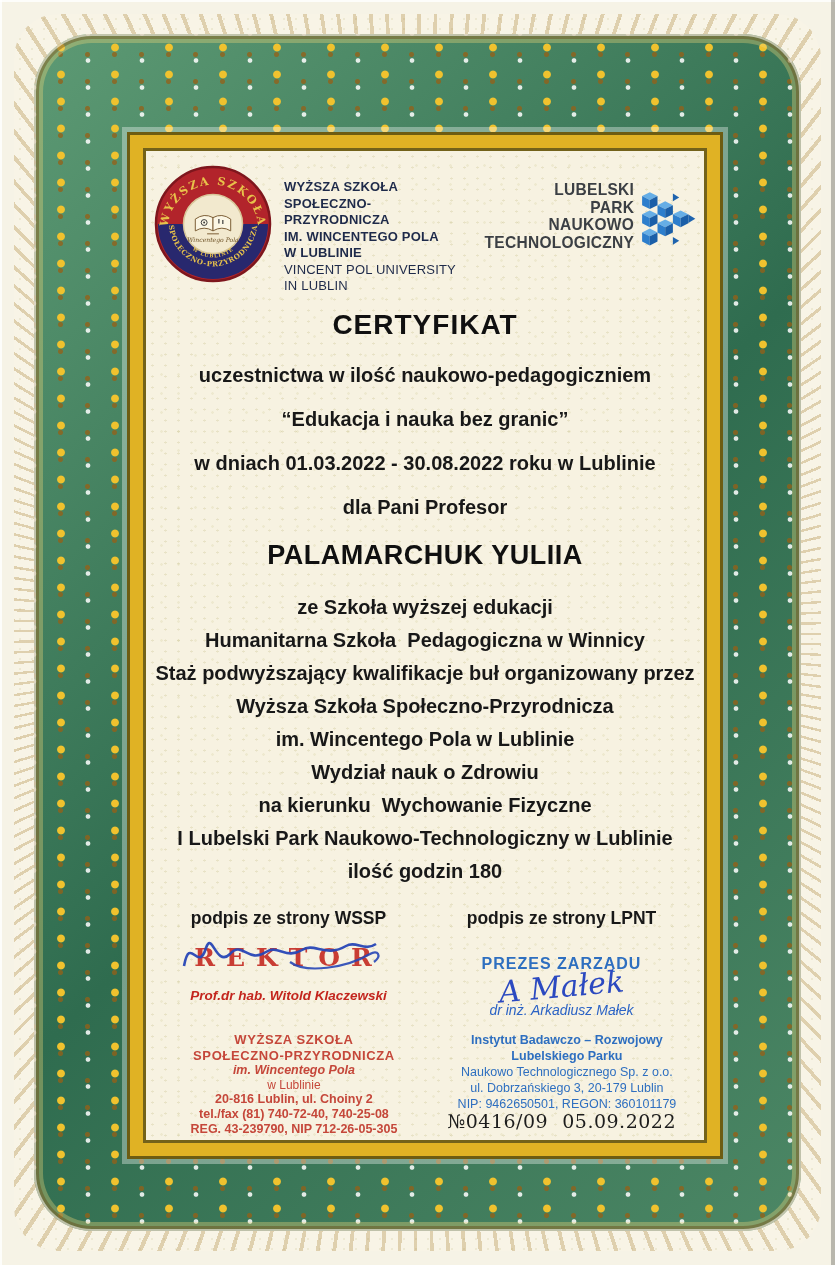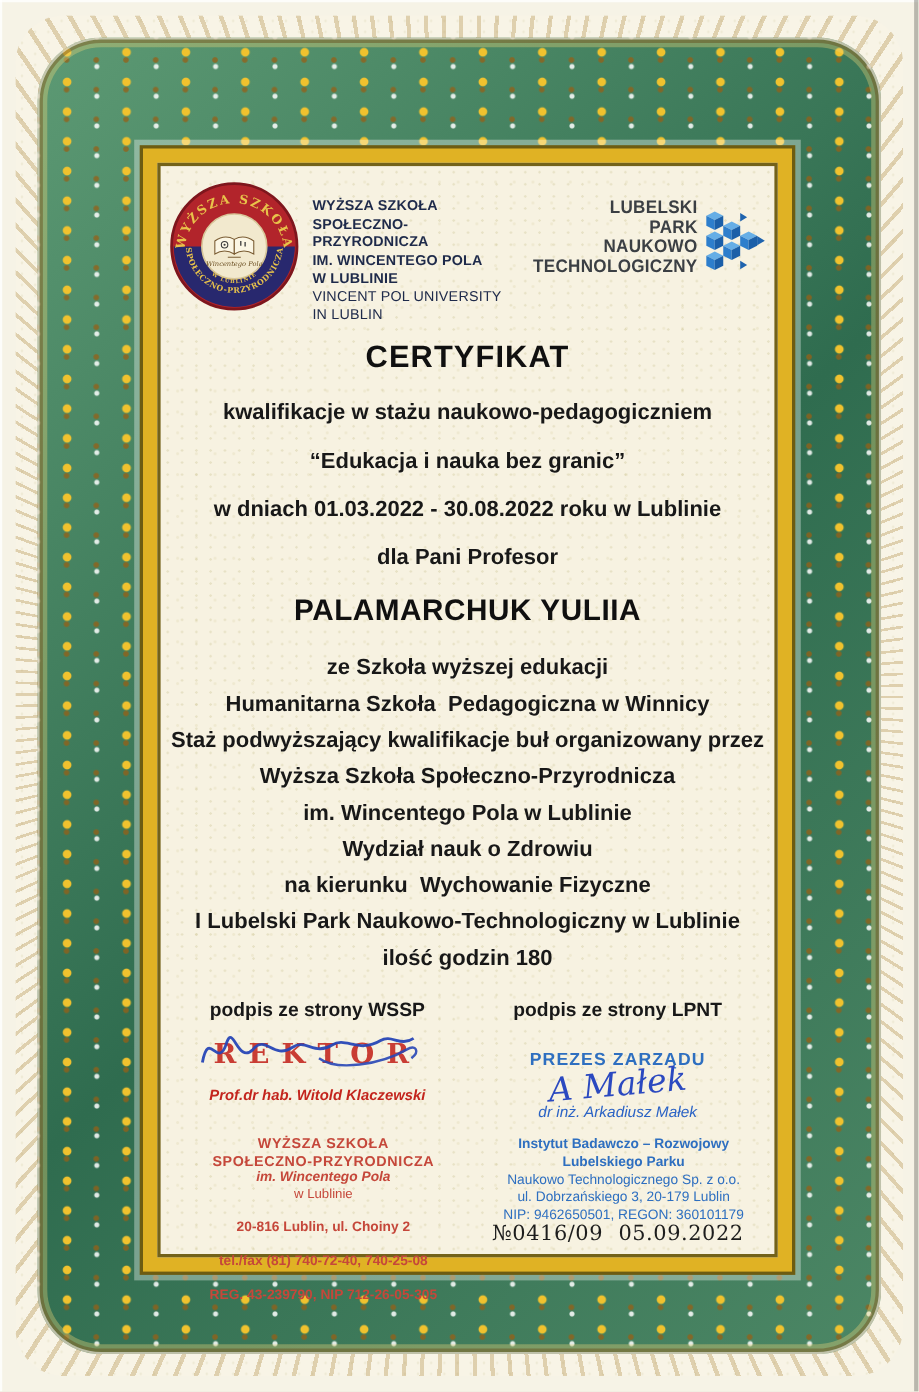--- a/index.html
+++ b/index.html
@@ -67,21 +67,21 @@
   .signer-red{margin-top:16px;font-size:13.5px;font-weight:bold;font-style:italic;color:#c3251d;}
   .role-blue{margin-top:26px;font-size:16px;font-weight:bold;color:#2e6fc0;letter-spacing:1px;}
   .autograph{margin-top:-4px;font-family:"DejaVu Serif",serif;font-style:italic;font-size:30px;color:#2b49c0;transform:rotate(-5deg);}
   .signer-blue{margin-top:-2px;font-size:14px;font-style:italic;color:#2b63c5;}
   
   .stamps-row{display:flex;margin-top:14px;align-items:flex-start;}
   .stamp-wssp{width:52%;color:#c5473a;}
   .stamp-wssp .l0,.stamp-wssp .l1{font-size:13px;font-weight:bold;letter-spacing:.6px;line-height:15.5px;}
   .stamp-wssp .l2{font-size:12.5px;font-weight:bold;font-style:italic;line-height:15px;}
   .stamp-wssp .l3{font-size:12px;line-height:14px;}
-  .stamp-wssp .l4,.stamp-wssp .l5,.stamp-wssp .l6{font-size:12.5px;font-weight:bold;line-height:15px;margin-top:16px;}
+  .stamp-wssp .l4,.stamp-wssp .l5,.stamp-wssp .l6{font-size:12.5px;font-weight:bold;line-height:15px;}
   .stamp-lpnt{width:48%;color:#2e6fc0;font-size:12.5px;line-height:16px;text-align:center;}
   .stamp-lpnt .b{font-weight:bold;}
   
   .serial{position:absolute;right:28px;bottom:8px;font-family:"DejaVu Serif",serif;font-size:19px;color:#1d1d1d;letter-spacing:.5px;}
   .serial .date{margin-left:14px;}
 </style>
 </head>
 <body>
 
 <div class="paper">
@@ -177,21 +177,21 @@
                 <polygon points="0,0 11,5.5 0,11 -11,5.5" fill="#66aee6"></polygon>
                 <polygon points="-11,5.5 0,11 0,24 -11,18.5" fill="#2d7ecc"></polygon>
                 <polygon points="11,5.5 0,11 0,24 11,18.5" fill="#1b5fa8"></polygon>
               </g>
           </g>
         </svg>
       </div>
     </div>
 
     <div class="cert-title">CERTYFIKAT</div>
-    <div class="intro-line">kwalifikacje w stażu naukowo-pedagogiczniem</div>
+    <div class="intro-line">uczestnictwa w ilość naukowo-pedagogiczniem</div>
     <div class="intro-line tight">“Edukacja i nauka bez granic”</div>
     <div class="intro-line tight">w dniach 01.03.2022 - 30.08.2022 roku w Lublinie</div>
     <div class="intro-line tight">dla Pani Profesor</div>
     <div class="recipient">PALAMARCHUK YULIIA</div>
 
     <div class="body-lines">
       <div class="body-line">ze Szkoła wyższej edukacji</div>
       <div class="body-line">Humanitarna Szkoła  Pedagogiczna w Winnicy</div>
       <div class="body-line">Staż podwyższający kwalifikacje buł organizowany przez</div>
       <div class="body-line">Wyższa Szkoła Społeczno-Przyrodnicza</div>

